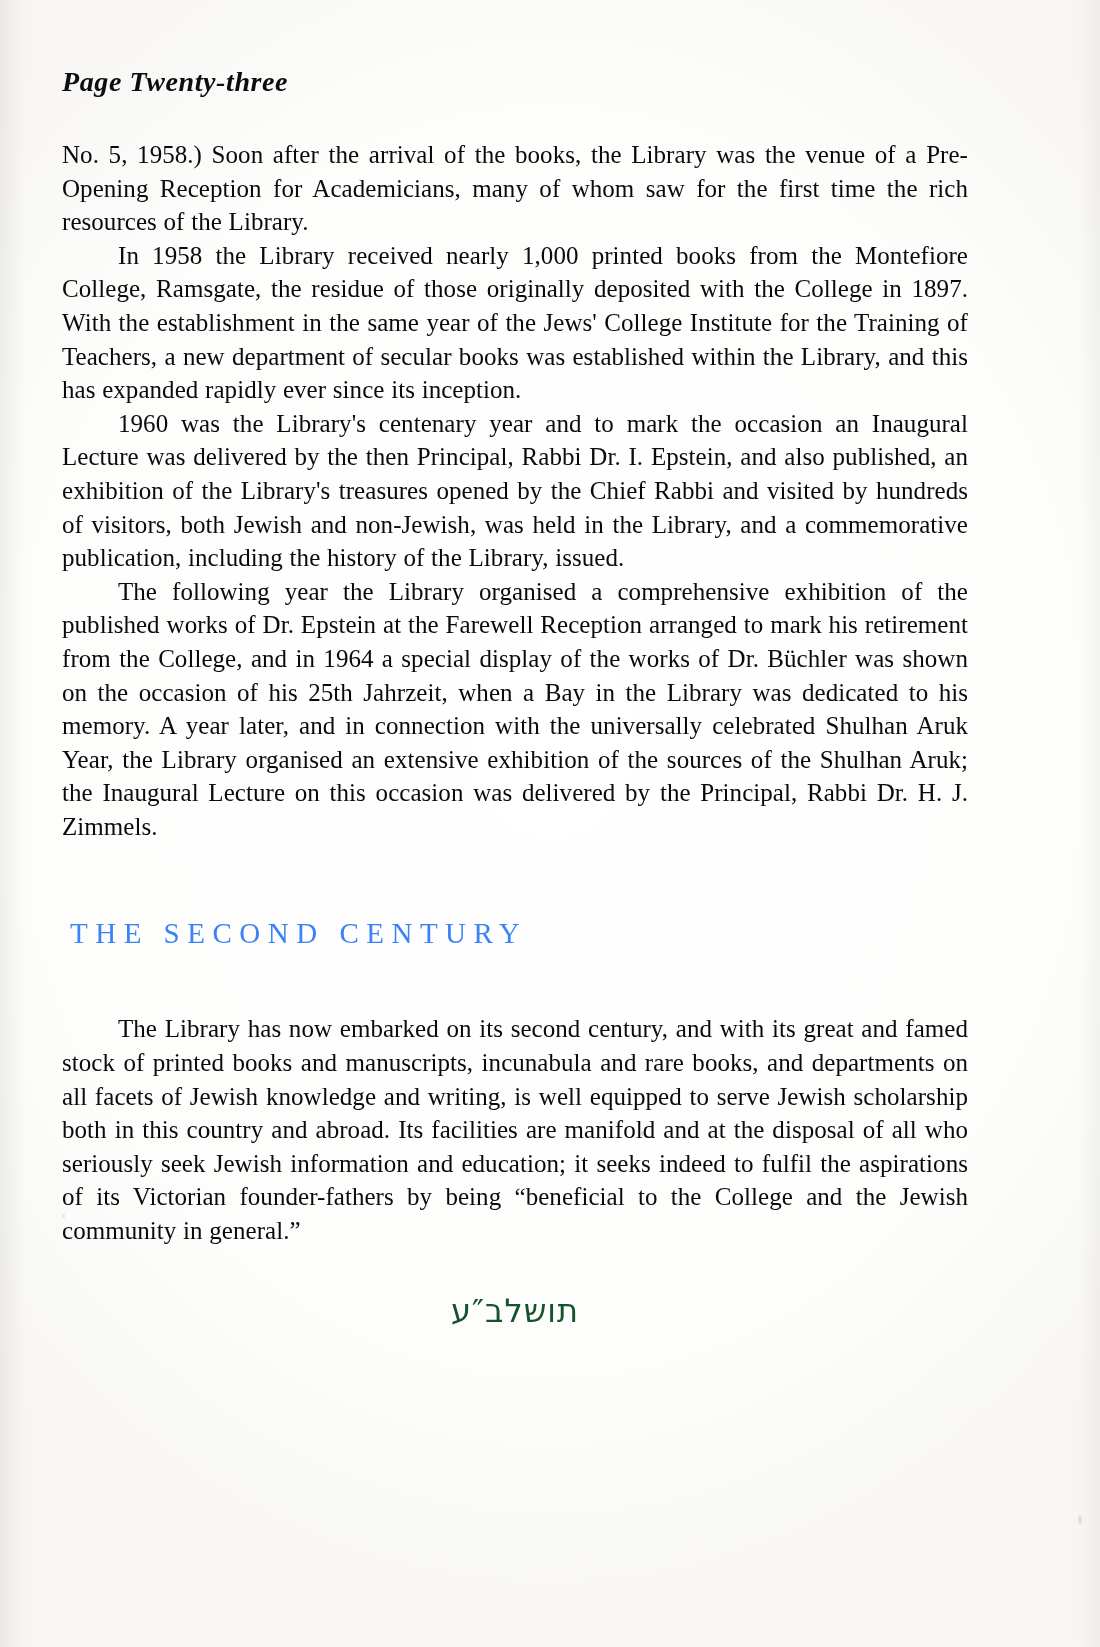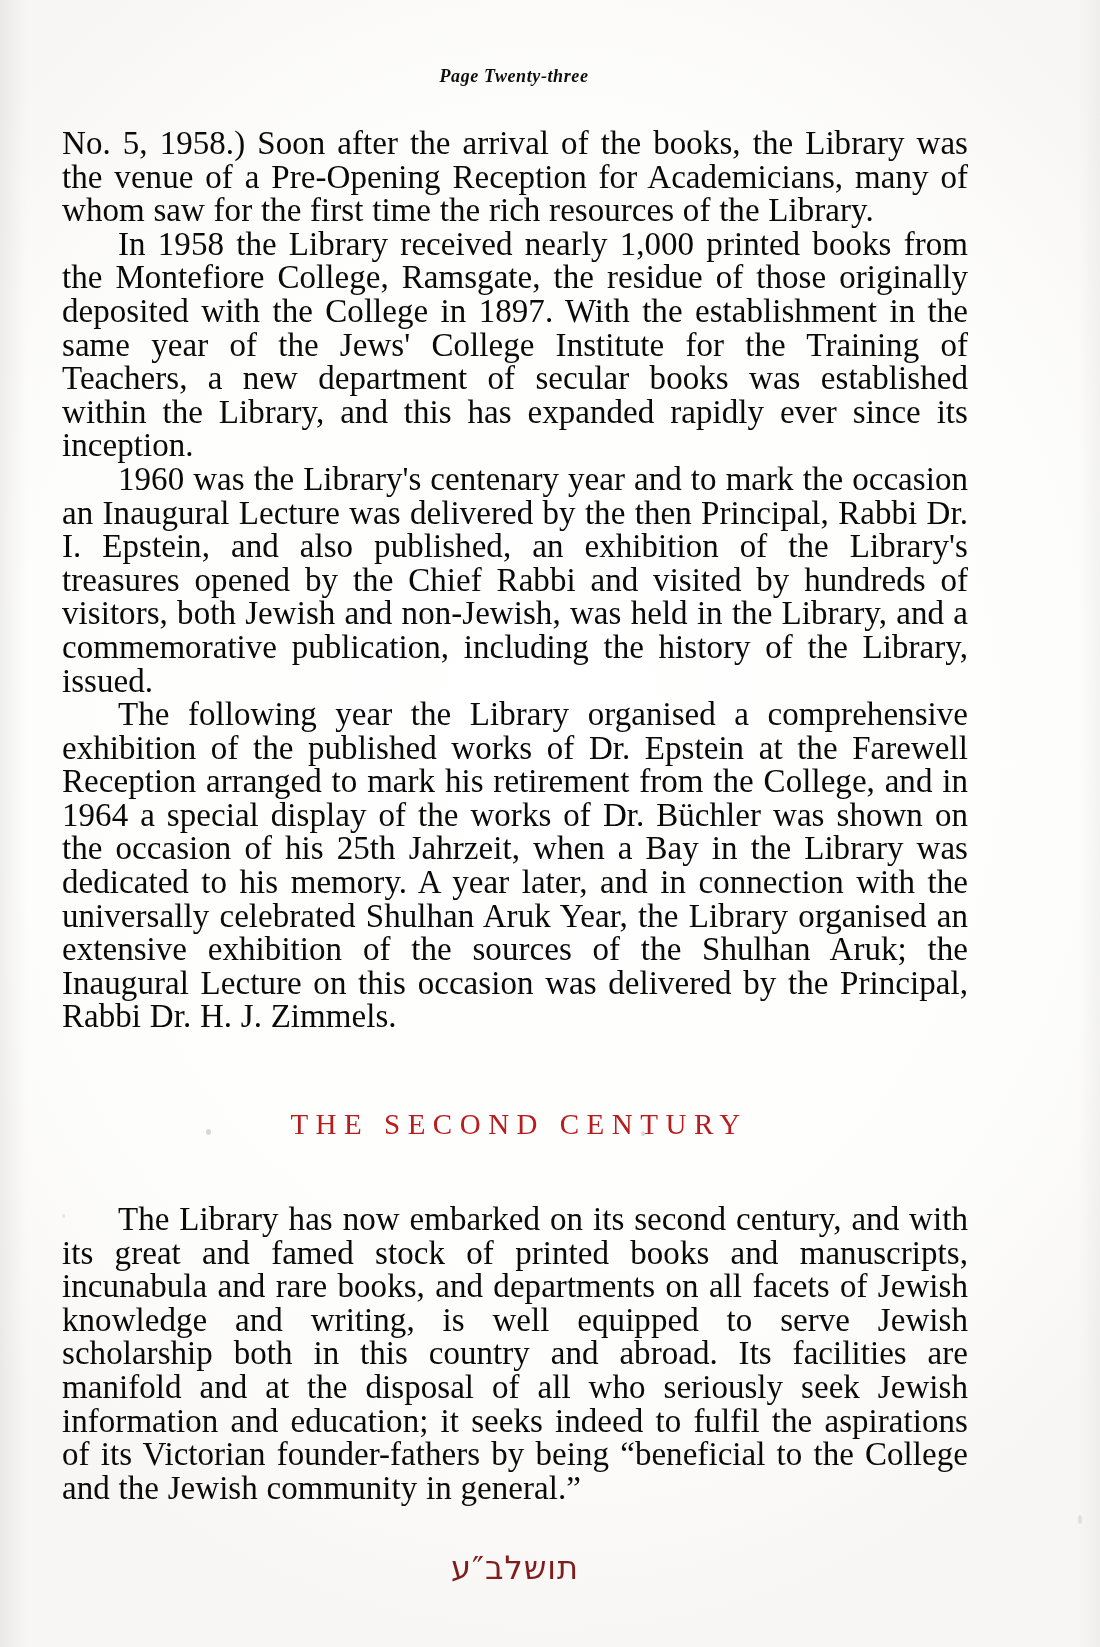--- a/index.html
+++ b/index.html
@@ -44,73 +44,72 @@
   }
 
   .content {
     position: absolute;
     left: 62px;
     top: 0;
     width: 906px;
   }
 
   .running-head {
-    text-align: center;
+    text-align: left;
     font-style: italic;
     font-weight: bold;
-    font-size: 18px;
+    font-size: 28px;
     letter-spacing: 0.6px;
     margin-top: 66px;
     margin-right: 2px;
     color: #0d0d0d;
   }
 
   .body-text {
     margin-top: 40px;
   }
 
   p.para {
     margin: 0;
     text-align: justify;
     text-justify: inter-word;
-    font-size: 33px;
+    font-size: 25px;
     line-height: 33.6px;
     text-indent: 56px;
     color: #0a0a0a;
     letter-spacing: 0.05px;
     word-spacing: 0.4px;
   }
   p.para.no-indent {
     text-indent: 0;
   }
 
   h2.section-title {
     margin: 0;
     font-size: 29px;
     font-weight: normal;
-    text-align: center;
     letter-spacing: 7.5px;
     padding-top: 74px;
     padding-bottom: 10px;
     padding-left: 8px;
-    color: #b91c1c;
+    color: #3b82f6;
   }
 
   .after-title {
     margin-top: 52px;
   }
 
   .hebrew-colophon {
     text-align: center;
     font-size: 32px;
     margin-top: 44px;
     letter-spacing: 1px;
     direction: rtl;
     font-family: "DejaVu Sans", "Liberation Sans", sans-serif;
-    color: #7f1d1d;
+    color: #14532d;
   }
 </style>
 </head>
 <body>
 
 <div class="page"></div>
 <div class="scan-edge-left"></div>
 <div class="scan-edge-right"></div>
 
 <div class="speck" style="left:206px; top:1129px; width:5px; height:6px;"></div>

